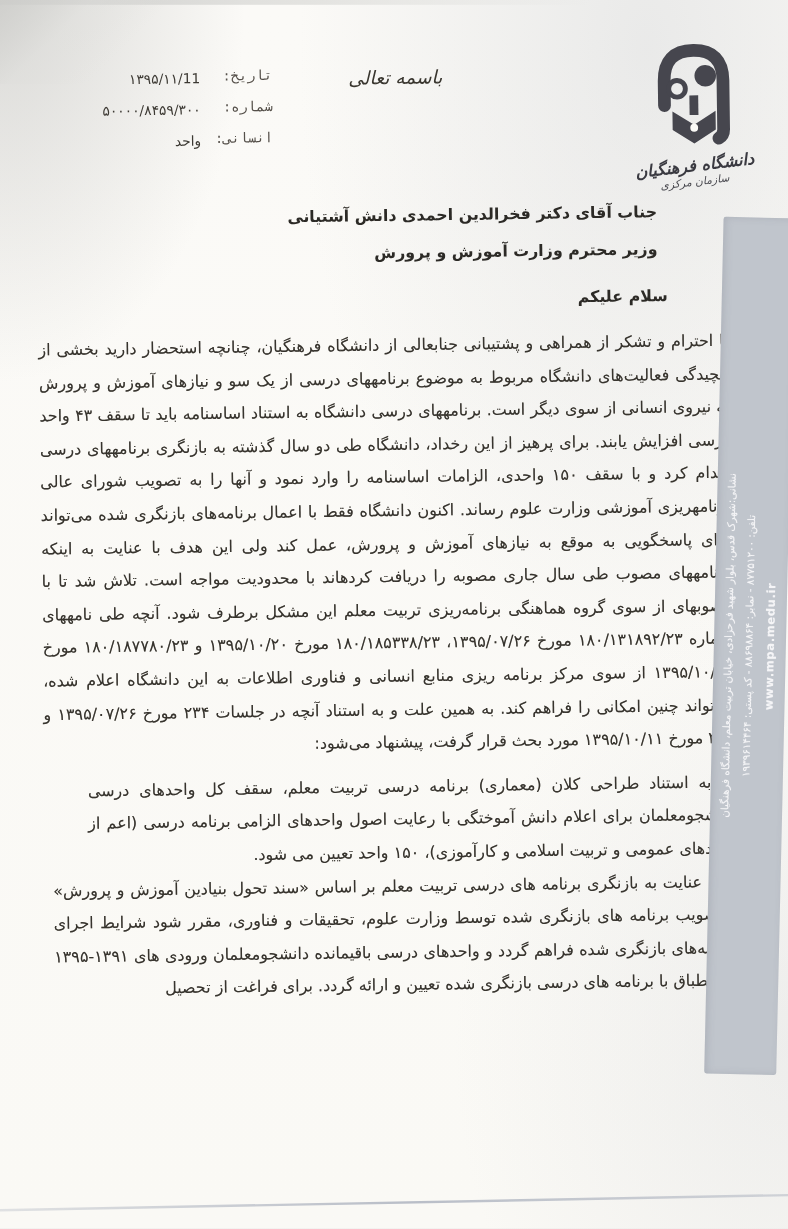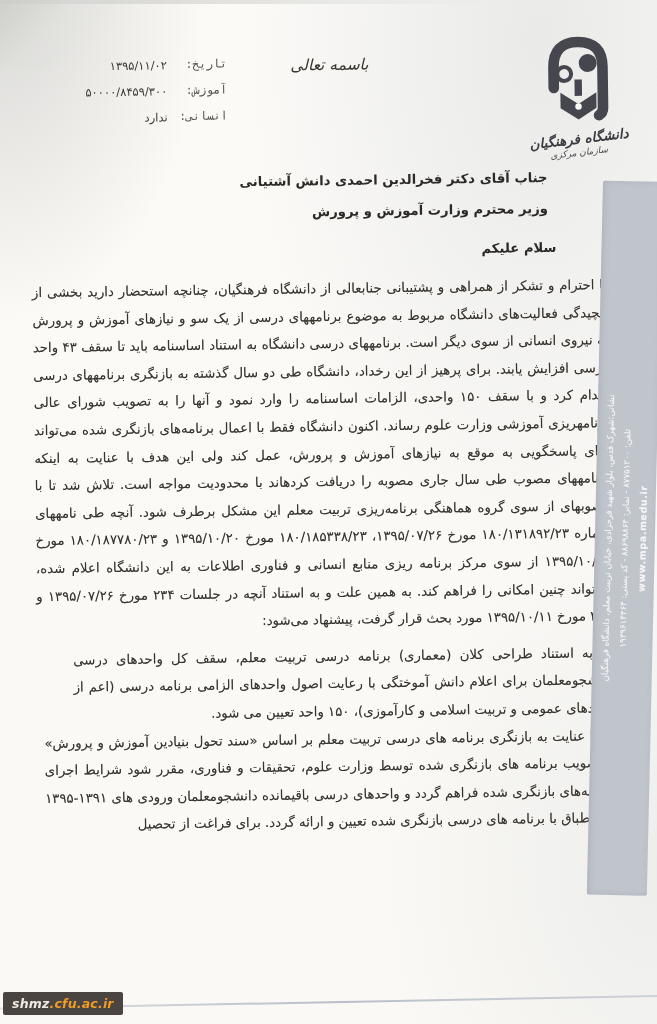--- a/index.html
+++ b/index.html
@@ -76,29 +76,29 @@
 
 <div class="paper">
   <div class="edge-top"></div>
   <div class="corner-tl"></div>
 
   <div class="content">
 
     <div class="meta">
       <div class="meta-row">
         <span class="meta-label">تاریخ:</span>
-        <span class="meta-value">۱۳۹۵/۱۱/۰۲</span>
+        <span class="meta-value">۱۳۹۵/۱۱/11</span>
       </div>
       <div class="meta-row">
-        <span class="meta-label">آموزش:</span>
+        <span class="meta-label">شماره:</span>
         <span class="meta-value">۵۰۰۰۰/۸۴۵۹/۳۰۰</span>
       </div>
       <div class="meta-row">
         <span class="meta-label">انسانی:</span>
-        <span class="meta-value">ندارد</span>
+        <span class="meta-value">واحد</span>
       </div>
     </div>
 
     <div class="besmeleh">باسمه تعالی</div>
 
     <div class="logo">
       <svg width="82" height="98" viewBox="0 0 100 120" aria-hidden="true">
         <path d="M20 70 V45 Q20 14 50 14 Q80 14 80 45 V95 Q80 101 75 104" stroke="#46464e" stroke-width="13" fill="none" stroke-linecap="round"></path>
         <circle cx="62" cy="40" r="11" fill="#46464e"></circle>
         <circle cx="33" cy="53" r="8.5" fill="none" stroke="#46464e" stroke-width="5"></circle>
@@ -128,17 +128,13 @@
   <div class="strip">
     <div class="strip-inner">
       <div class="strip-line">نشانی:شهرک قدس، بلوار شهید فرحزادی، خیابان تربیت معلم، دانشگاه فرهنگیان</div>
       <div class="strip-line">تلفن: ۸۷۷۵۱۲۰۰ - نمابر: ۸۸۶۹۸۸۶۴ - کد پستی: ۱۹۳۹۶۱۴۴۶۴</div>
       <div class="strip-line latin">www.mpa.medu.ir</div>
     </div>
   </div>
 
   <div class="bottom-line"></div>
 
-  <div class="watermark">
-      <span class="wm-a">shmz</span>
-      <span class="wm-b">.cfu.ac.ir</span>
-    </div>
 </div>
 
 </body></html>

